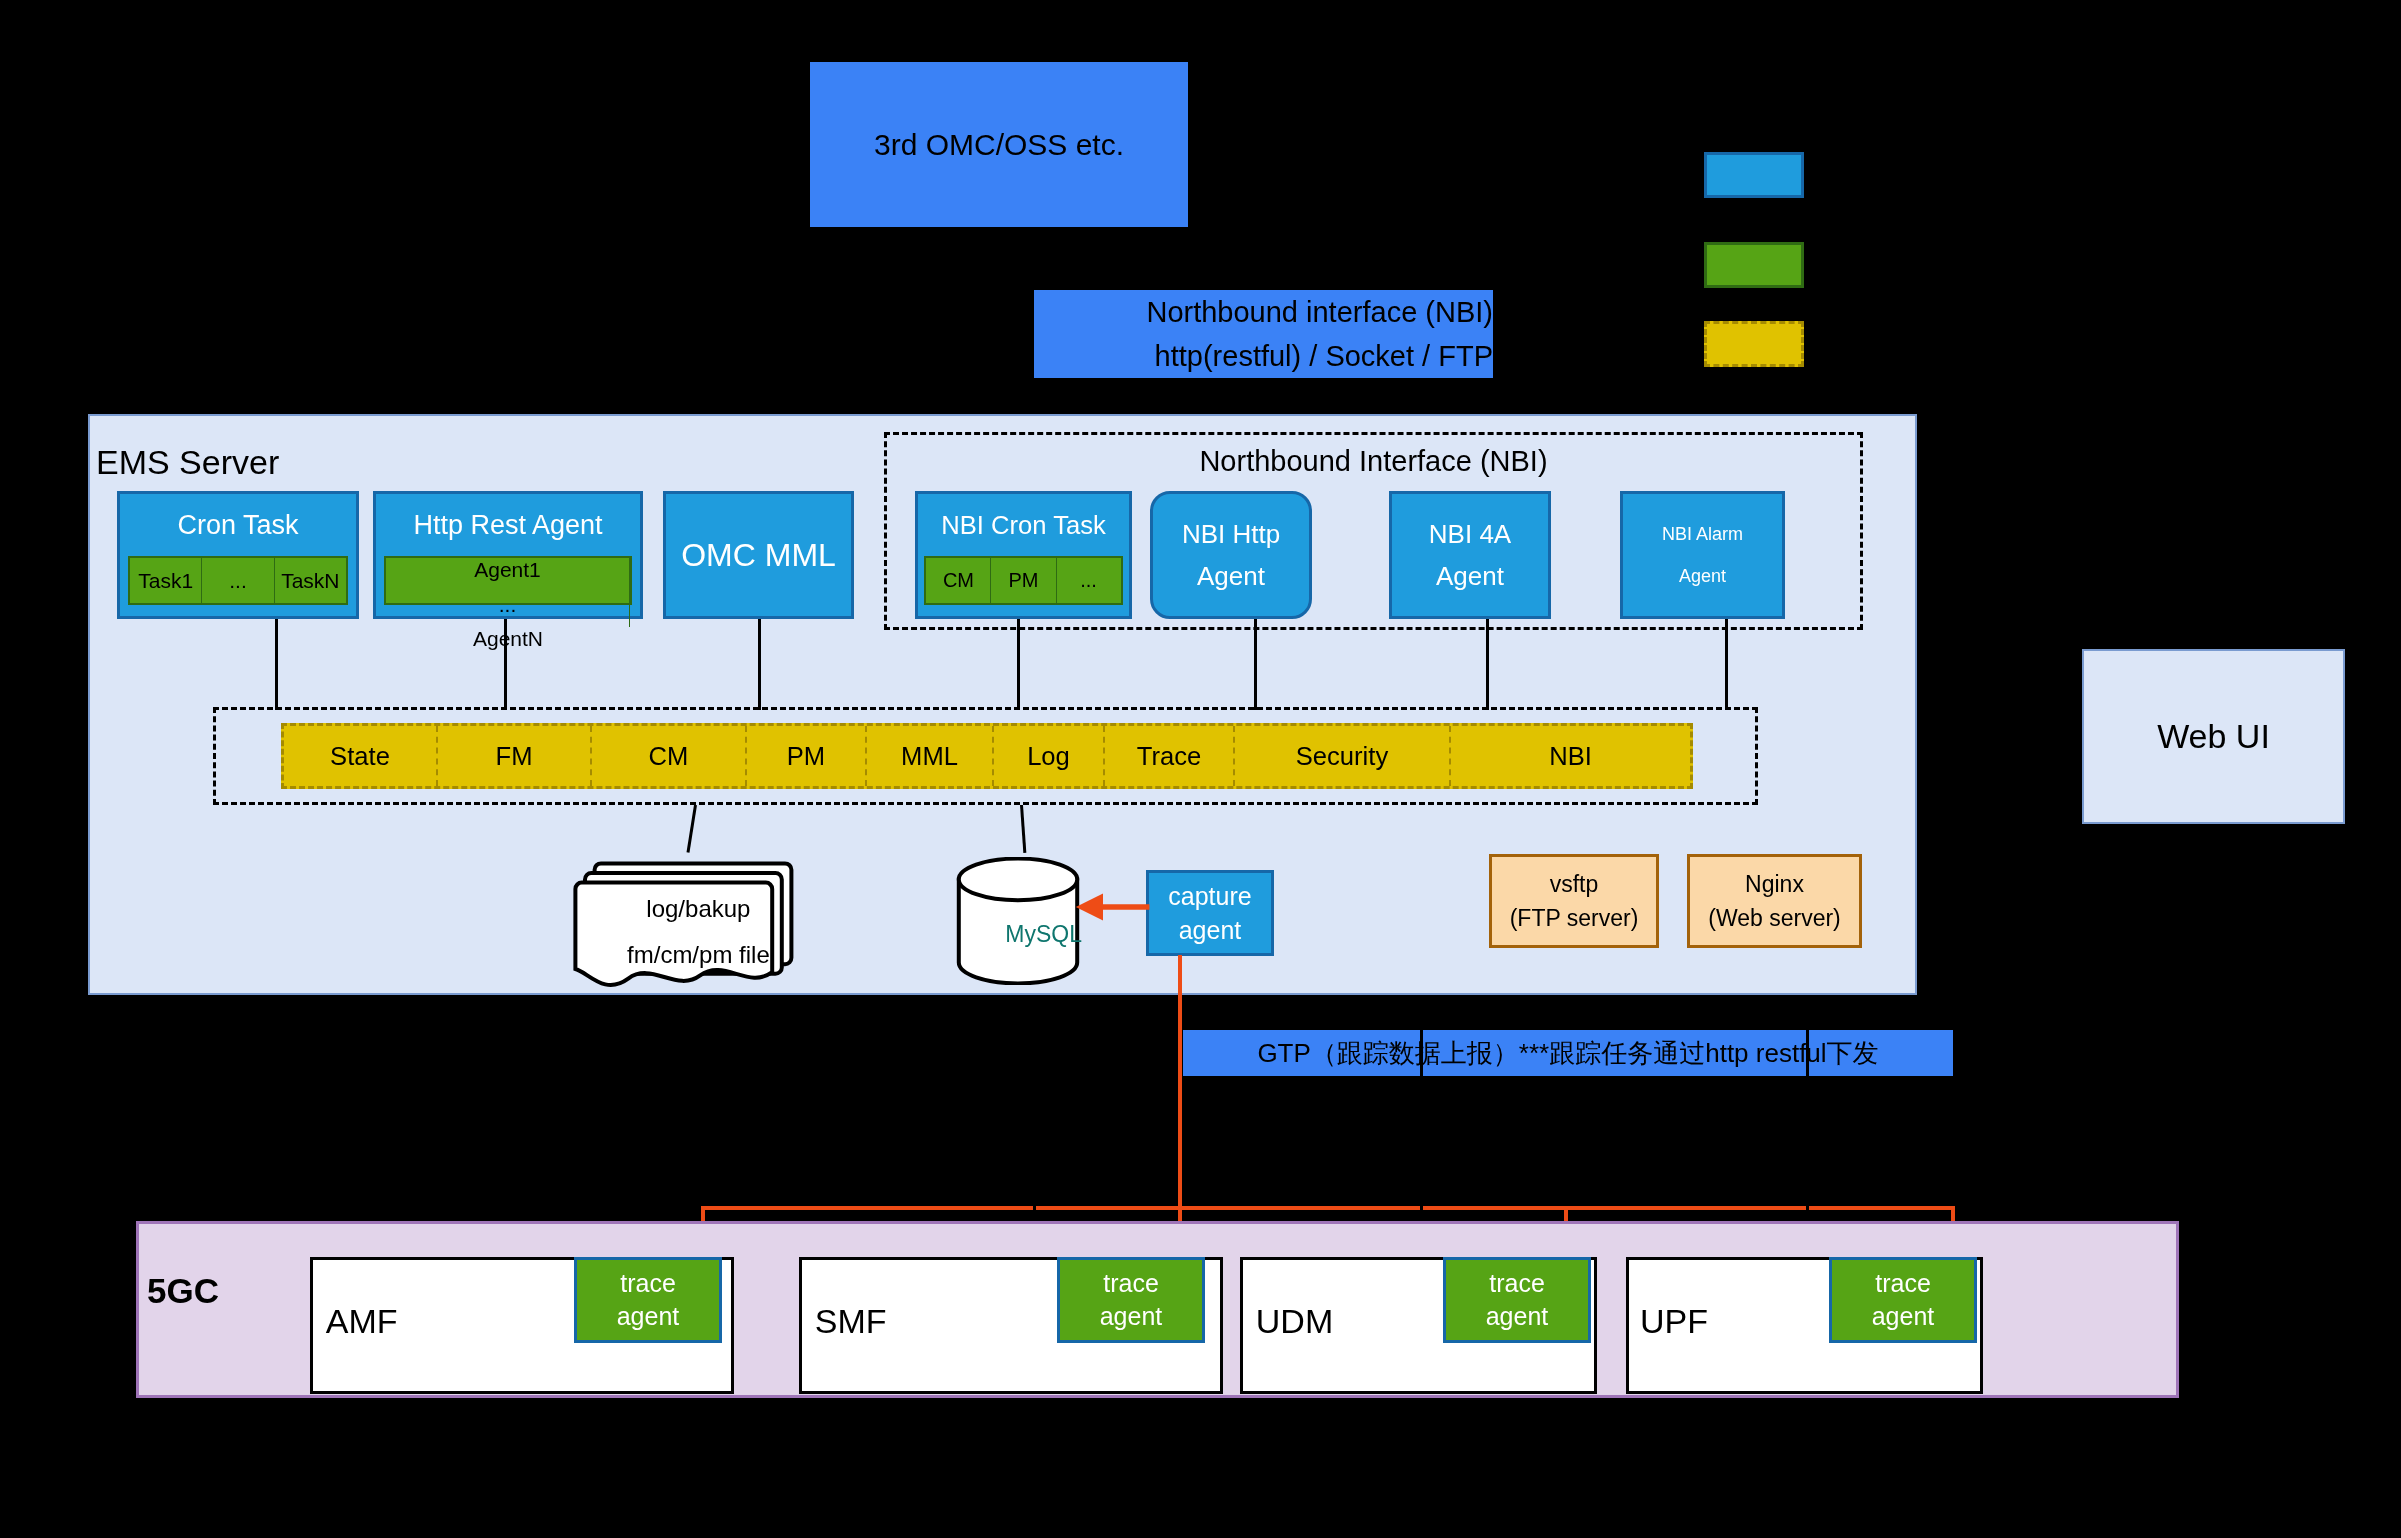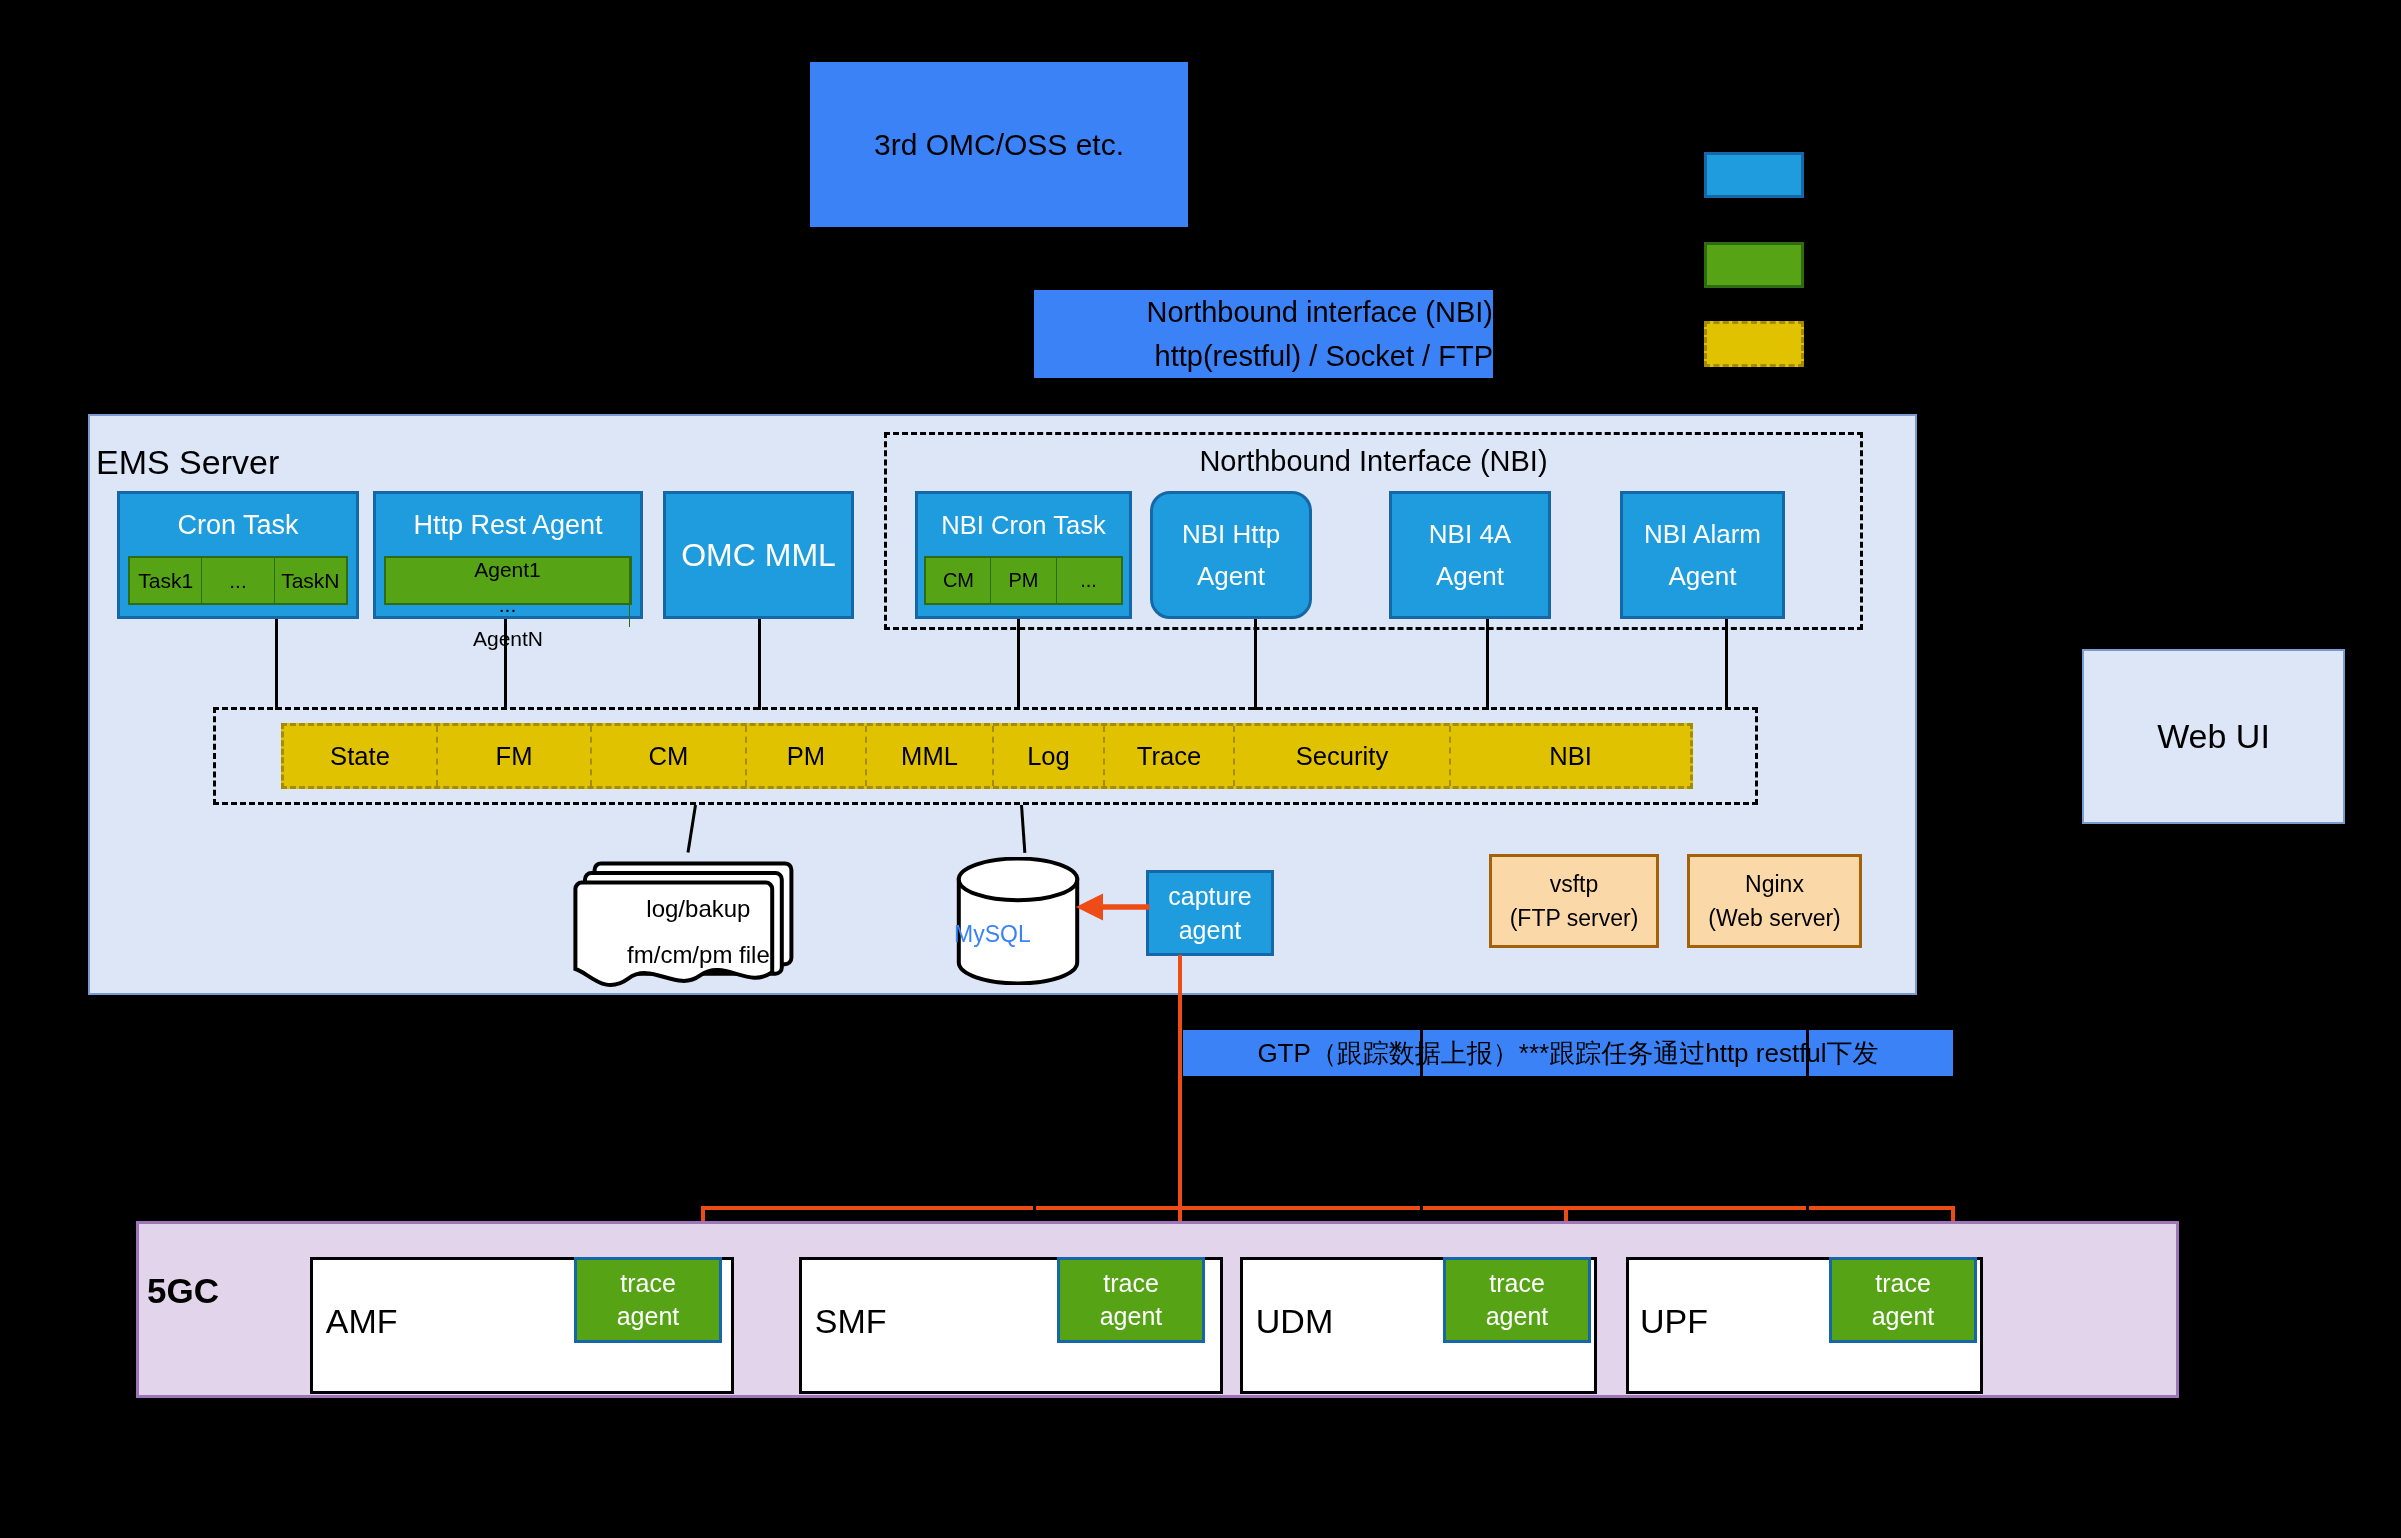--- a/index.html
+++ b/index.html
@@ -48,21 +48,21 @@
 
   
   .lg-blue{background:#1f9cdd;border:3.2px solid #1667a8;}
   .lg-green{background:#56a415;border:3.2px solid #2f6b13;}
   .lg-yellow{background:#e0c200;border:3.2px dashed #a58b00;}
 
   
   .cyl{position:absolute;}
   .cyl svg{display:block;}
   .cyl .lbl{position:absolute;left:0;right:0;top:50%;transform:translateY(-50%);
-            text-align:left;color:#3b82f6;}
+            text-align:right;color:#0f766e;}
 
   
   .docs{position:absolute;}
   .docs svg{display:block;}
   .docs .dtxt{position:absolute;left:0;right:0;top:37px;text-align:center;color:#000;
               line-height:1.9;}
 
   
   .arrowsvg{position:absolute;overflow:visible;}
 </style>
@@ -130,21 +130,21 @@
   <div class="abs bluebox ctr col" style="left:1150px;top:491px;width:162px;height:128px;font-size:26px;line-height:42px;border-radius:20px;">
     <span>NBI Http</span>
     <span>Agent</span>
   </div>
 
   <div class="abs bluebox ctr col" style="left:1389px;top:491px;width:162px;height:128px;font-size:26px;line-height:42px;">
     <span>NBI 4A</span>
     <span>Agent</span>
   </div>
 
-  <div class="abs bluebox ctr col" style="left:1620px;top:491px;width:165px;height:128px;font-size:26px;line-height:42px;">
+  <div class="abs bluebox ctr col" style="left:1620px;top:491px;width:165px;height:128px;font-size:18px;line-height:42px;">
     <span>NBI Alarm</span>
     <span>Agent</span>
   </div>
 
   <div class="abs vline" style="left:275px;top:619px;height:91px;"></div>
   <div class="abs vline" style="left:504px;top:619px;height:91px;"></div>
   <div class="abs vline" style="left:758px;top:619px;height:91px;"></div>
   <div class="abs vline" style="left:1017px;top:619px;height:91px;"></div>
   <div class="abs vline" style="left:1254px;top:619px;height:91px;"></div>
   <div class="abs vline" style="left:1486px;top:619px;height:91px;"></div>

